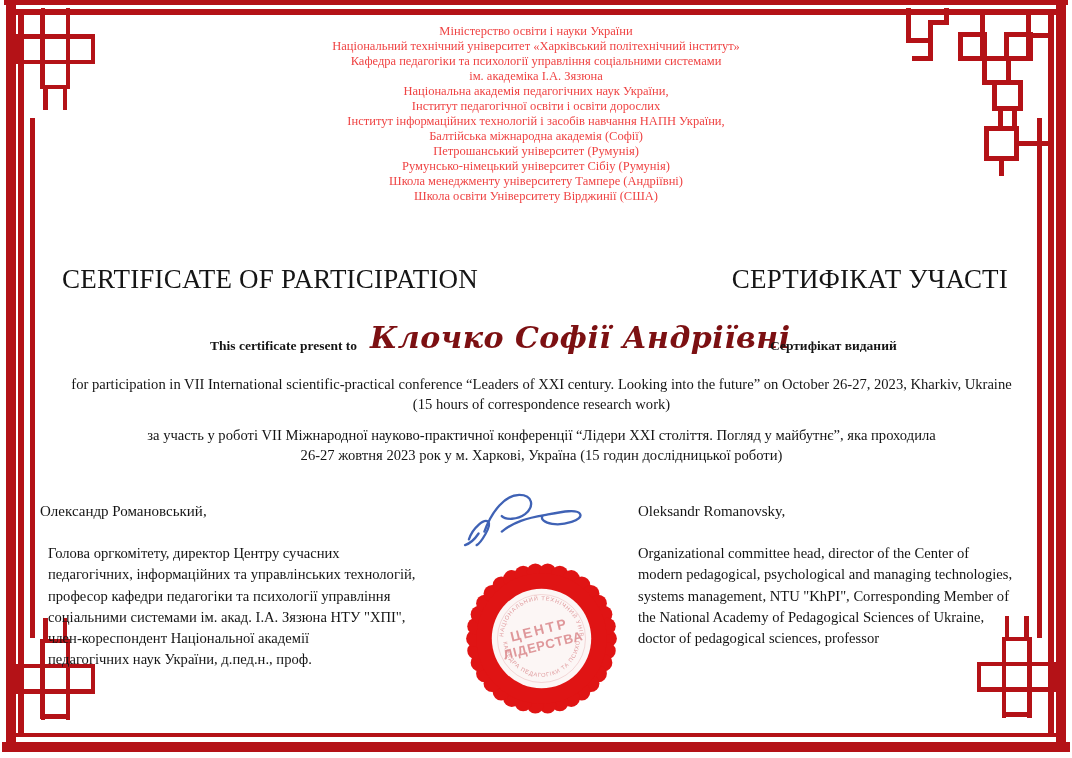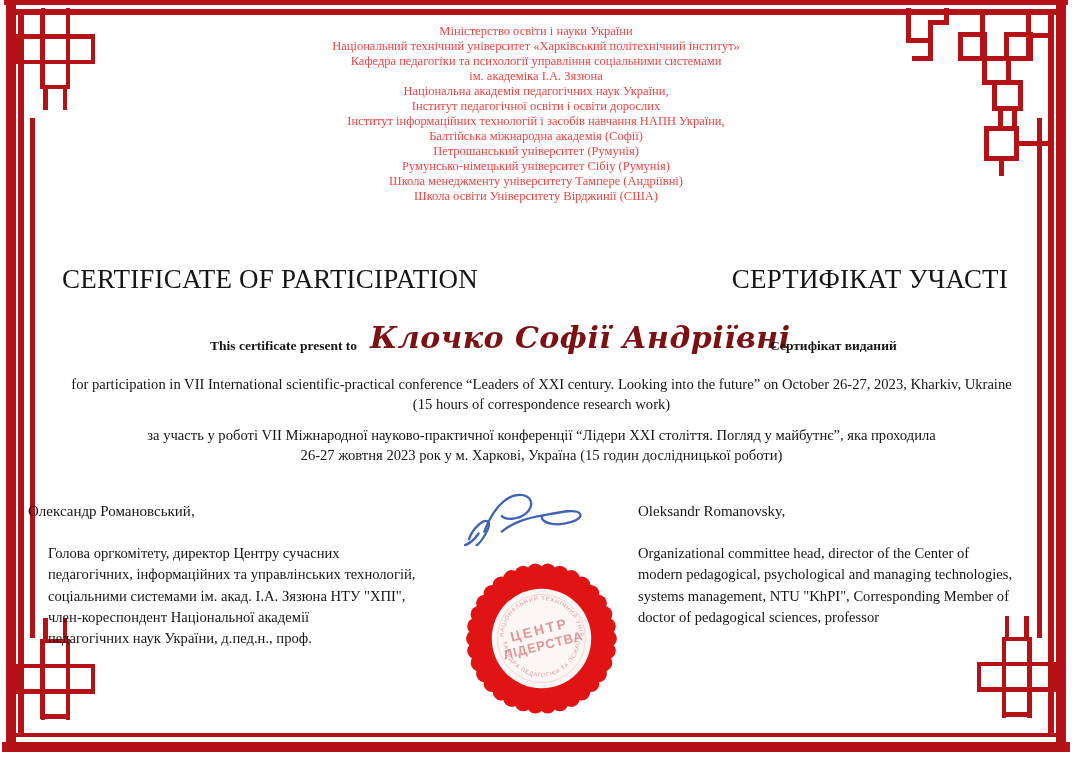--- a/index.html
+++ b/index.html
@@ -23,21 +23,21 @@
   .recipient{position:absolute;left:370px;width:340px;top:320px;text-align:center;
     font-family:"DejaVu Serif",serif;font-style:italic;font-weight:bold;
     font-size:30px;color:#7c1012;letter-spacing:.5px;white-space:nowrap;}
 
   .body-par{position:absolute;left:24px;right:24px;text-align:center;font-size:14.6px;line-height:19.5px;margin-left:11px;}
   .body-en{top:375px;}
   .body-uk{top:426px;}
 
   .signer-name{position:absolute;top:503px;font-size:15px;white-space:nowrap;}
   .signer-lines{position:absolute;top:543px;font-size:14.6px;line-height:21.3px;}
-  .left-name{left:28px;}
+  .left-name{left:40px;}
   .left-lines{left:48px;width:420px;}
   .right-name{left:638px;}
   .right-lines{left:638px;width:390px;}
 
   .signature{position:absolute;left:462px;top:489px;width:128px;height:60px;}
   .seal{position:absolute;left:460px;top:557px;width:163px;height:163px;}
   .seal text{font-family:"Liberation Sans",sans-serif;}
 </style>
 </head>
 <body>
@@ -131,30 +131,32 @@
   </div>
   <div class="body-par body-uk">
     <div>за участь у роботі VII Міжнародної науково-практичної конференції “Лідери XXI століття. Погляд у майбутнє”, яка проходила</div>
     <div>26-27 жовтня 2023 рок у м. Харкові, Україна (15 годин дослідницької роботи)</div>
   </div>
 
   <div class="signer-name left-name">Олександр Романовський,</div>
   <div class="signer-lines left-lines">
     <div>Голова оргкомітету, директор Центру сучасних</div>
     <div>педагогічних, інформаційних та управлінських технологій,</div>
+    <div>професор кафедри педагогіки та психології управління</div>
     <div>соціальними системами ім. акад. І.А. Зязюна НТУ "ХПІ",</div>
     <div>член-кореспондент Національної академії</div>
     <div>педагогічних наук України, д.пед.н., проф.</div>
   </div>
 
   <div class="signer-name right-name">Oleksandr Romanovsky,</div>
   <div class="signer-lines right-lines">
     <div>Organizational committee head, director of the Center of</div>
     <div>modern pedagogical, psychological and managing technologies,</div>
     <div>systems management, NTU "KhPI", Corresponding Member of</div>
+    <div>the National Academy of Pedagogical Sciences of Ukraine,</div>
     <div>doctor of pedagogical sciences, professor</div>
   </div>
 
   <div class="signature">
     <svg width="128" height="60" viewBox="0 0 130 62" fill="none" stroke="#3f62b5" stroke-width="2.4" stroke-linecap="round">
       <path d="M6,52 C10,40 22,30 26,34 C30,38 18,56 14,58"></path>
       <path d="M22,44 C30,22 44,6 58,6 C72,6 74,18 64,26 C56,32 44,32 40,28"></path>
       <path d="M40,44 C52,34 66,30 84,27 C100,24 118,20 121,26 C124,32 104,38 92,36 C84,35 80,31 82,28"></path>
       <path d="M2,58 C8,56 12,52 16,46"></path>
     </svg>

